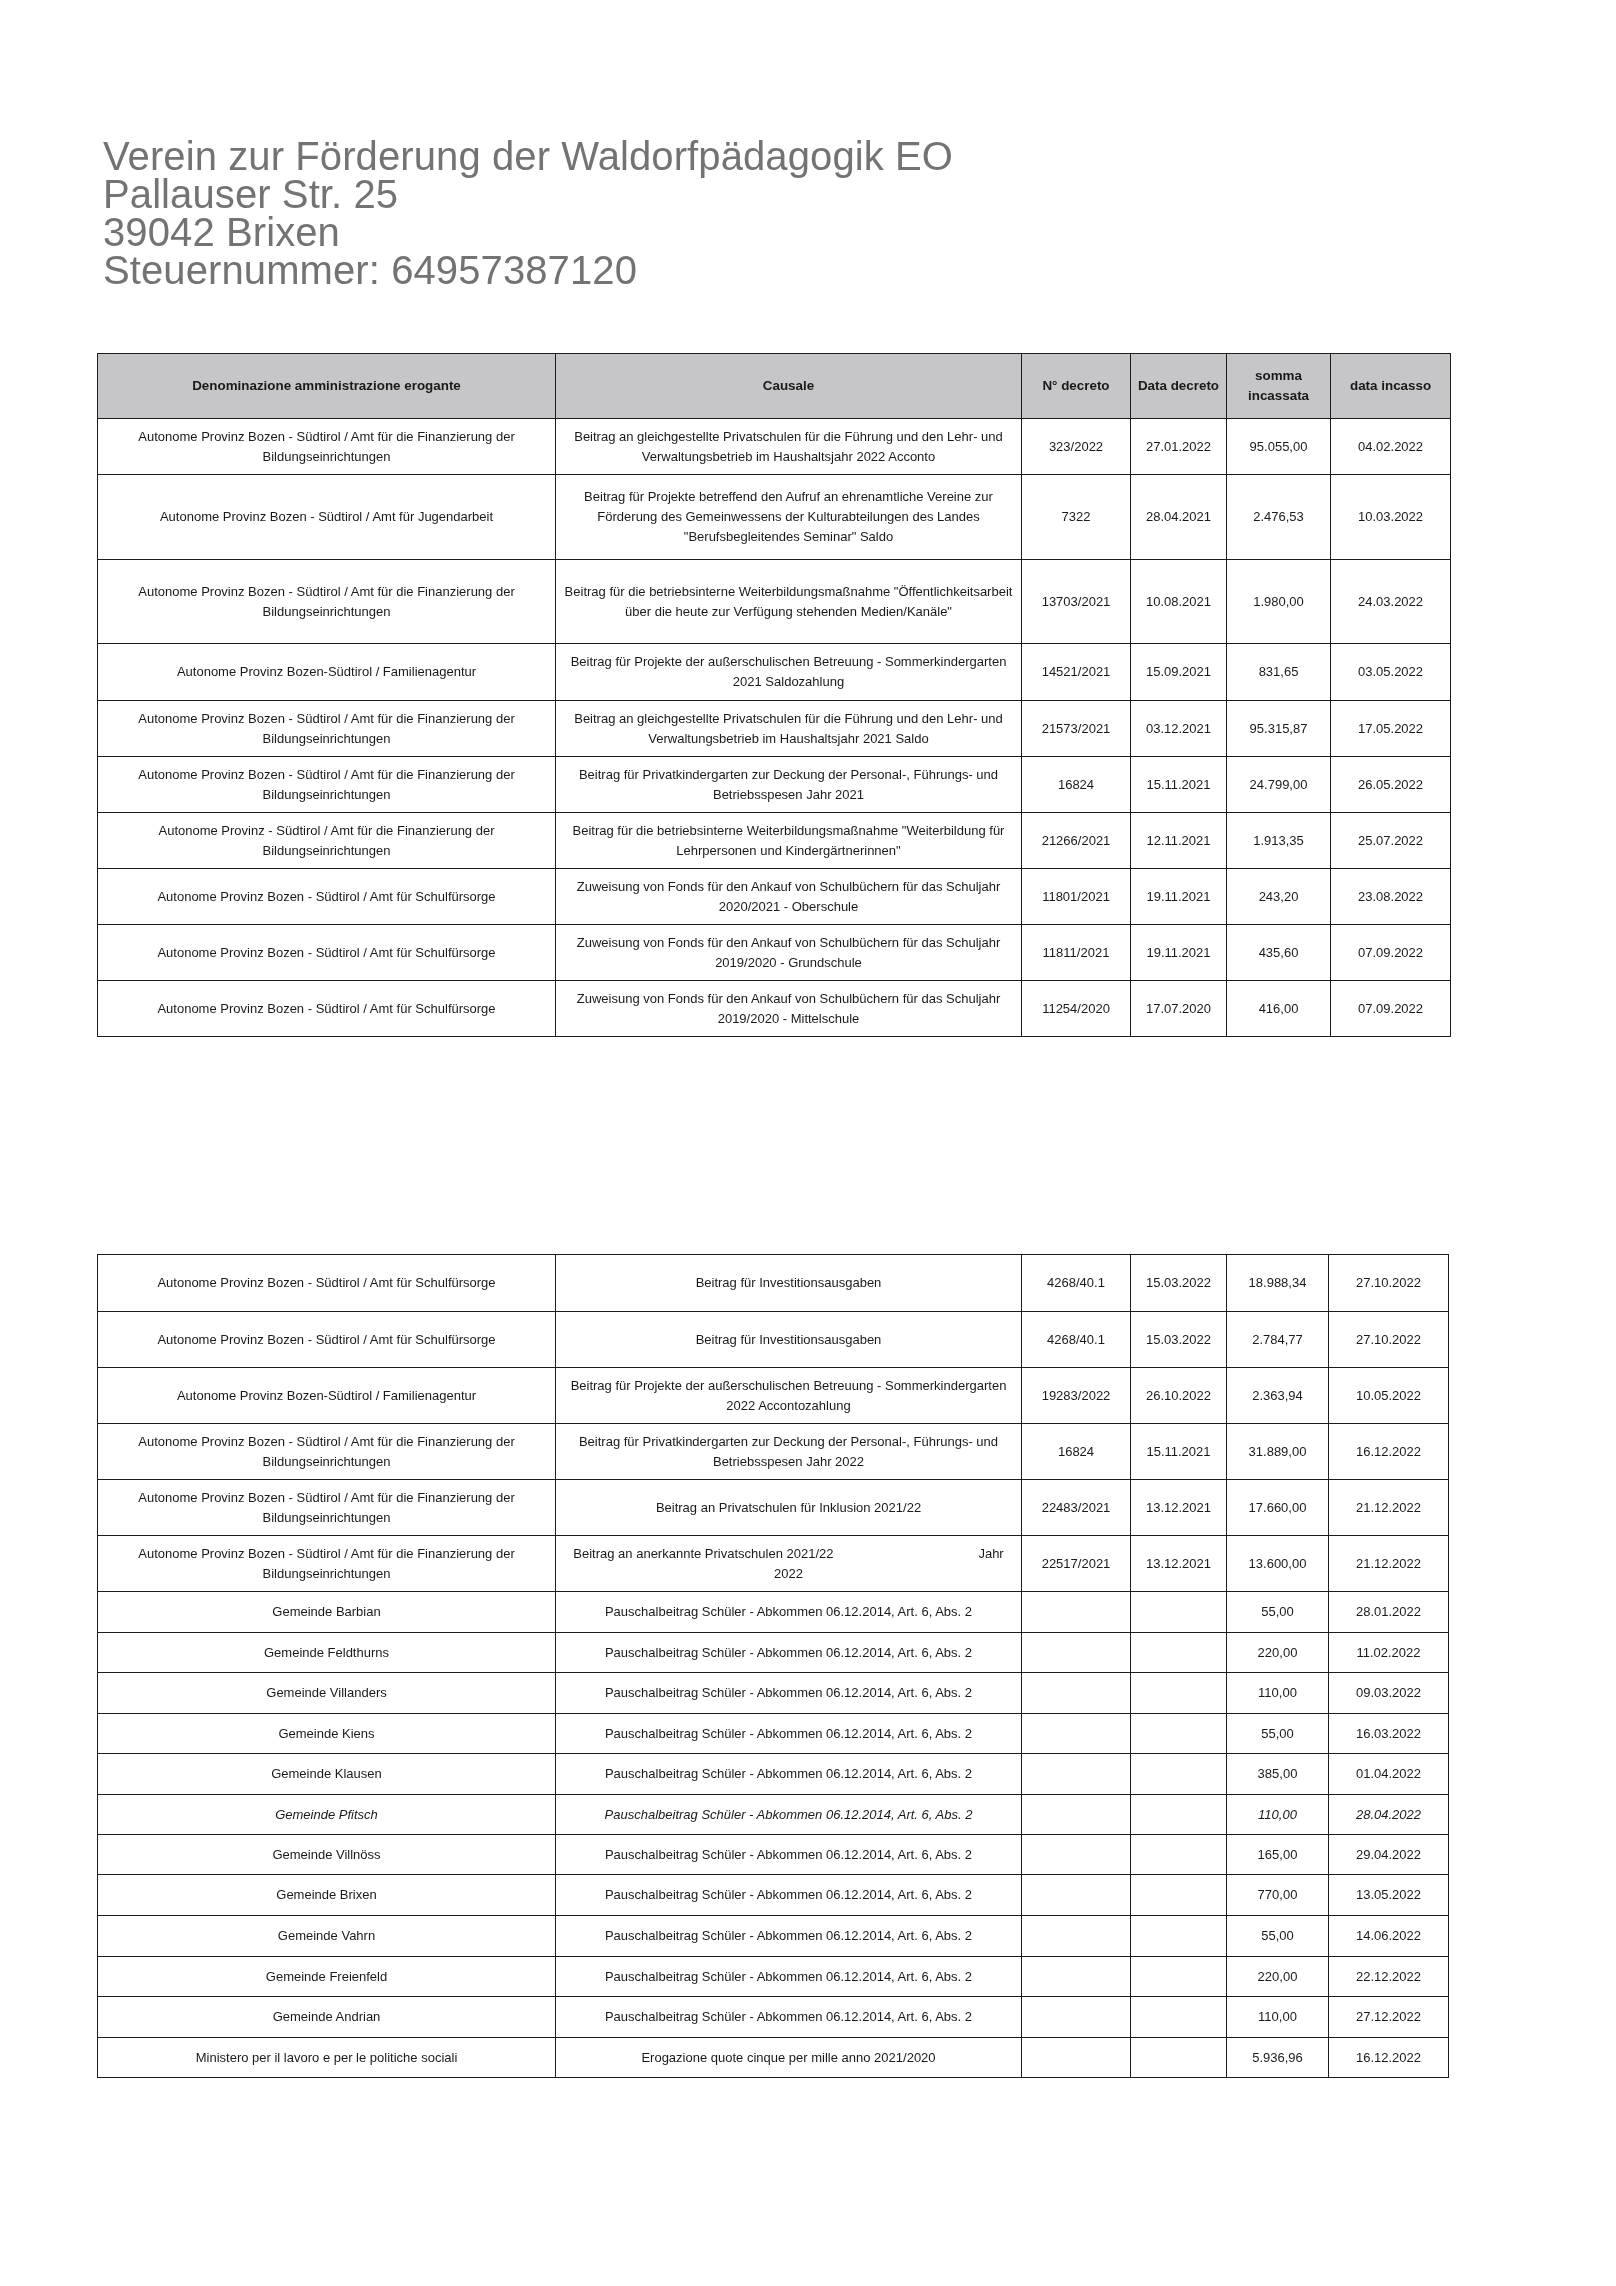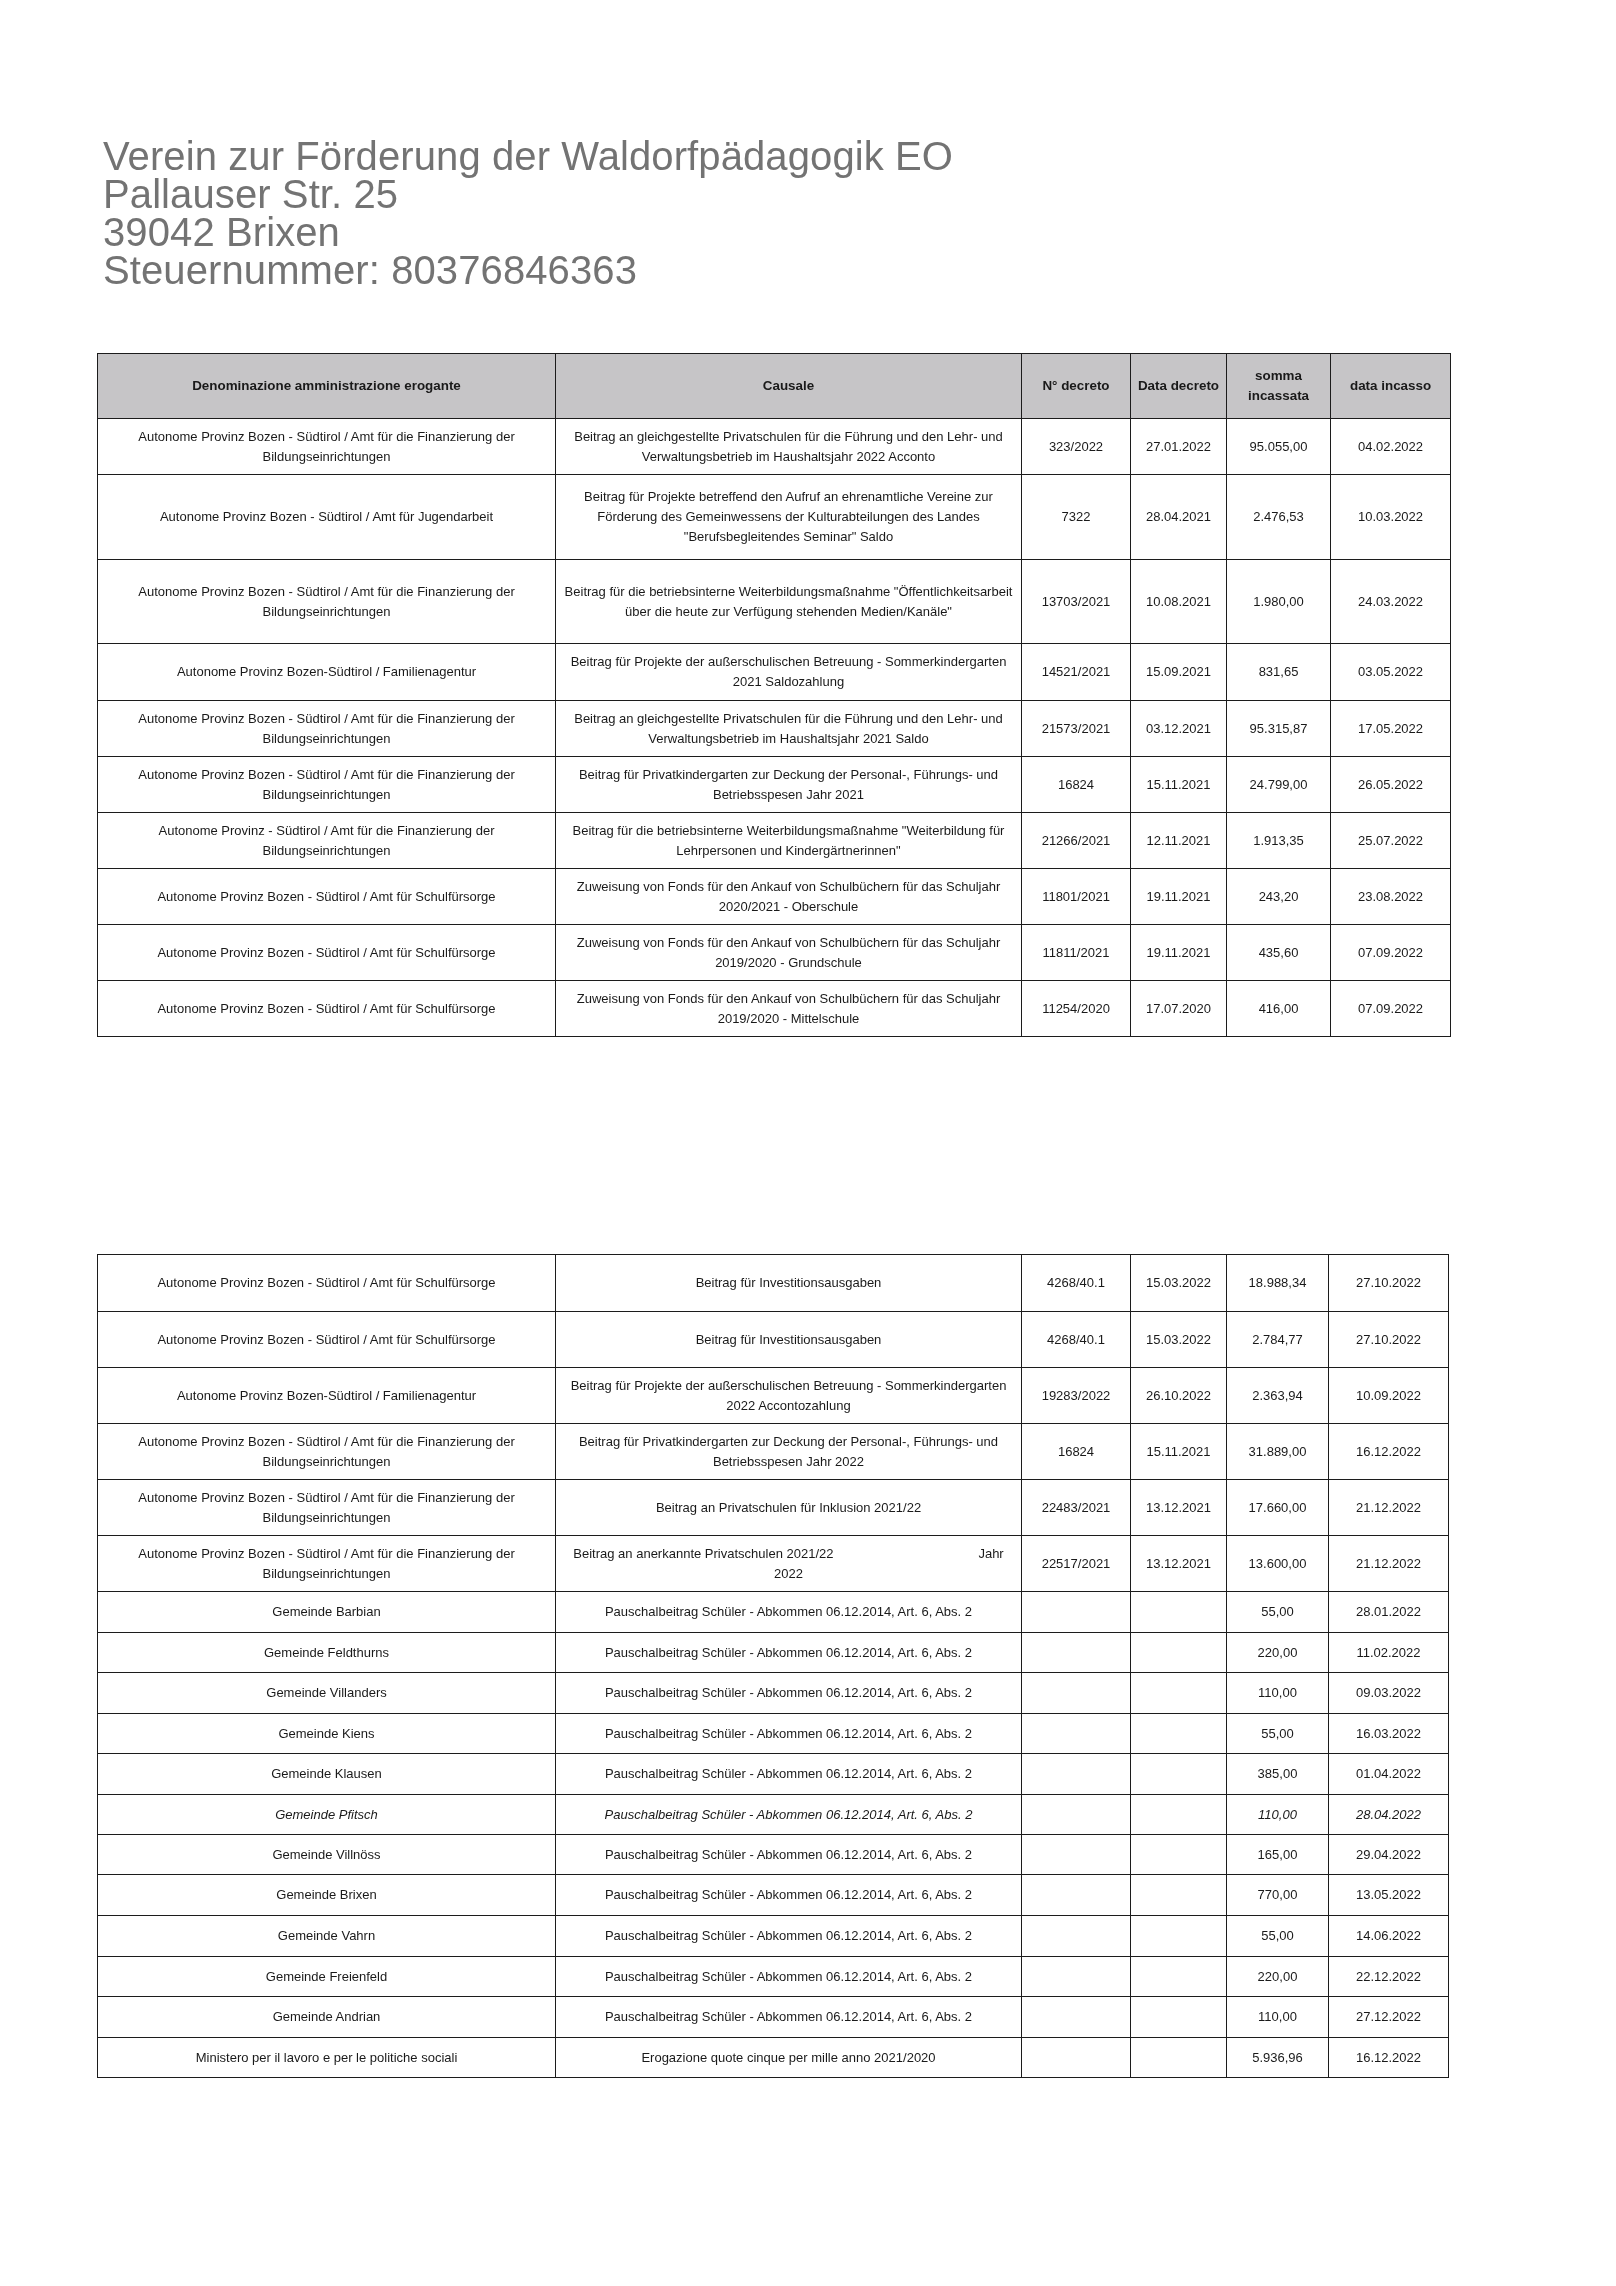--- a/index.html
+++ b/index.html
@@ -18,21 +18,21 @@
   .c4 { width: 96px; } .c5 { width: 102px; } .c6 { width: 120px; }
   .causale-split { display: flex; justify-content: space-between; padding: 0 11.5px; }
 </style>
 </head>
 <body>
 
 <div class="org">
   <div>Verein zur Förderung der Waldorfpädagogik EO</div>
   <div>Pallauser Str. 25</div>
   <div>39042 Brixen</div>
-  <div>Steuernummer: 80376846363</div>
+  <div>Steuernummer: 64957387120</div>
 </div>
 
 <table class="tbl t1" id="table-page1">
   <colgroup>
     <col class="c1">
       <col class="c2">
       <col class="c3">
       <col class="c4">
       <col class="c5">
       <col class="c6">
@@ -156,21 +156,21 @@
     <td>15.03.2022</td>
     <td>2.784,77</td>
     <td>27.10.2022</td>
   </tr>
       <tr style="height: 56px;">
     <td>Autonome Provinz Bozen-Südtirol / Familienagentur</td>
     <td>Beitrag für Projekte der außerschulischen Betreuung - Sommerkindergarten 2022 Accontozahlung</td>
     <td>19283/2022</td>
     <td>26.10.2022</td>
     <td>2.363,94</td>
-    <td>10.09.2022</td>
+    <td>10.05.2022</td>
   </tr>
       <tr style="height: 56px;">
     <td>Autonome Provinz Bozen - Südtirol / Amt für die Finanzierung der Bildungseinrichtungen</td>
     <td>Beitrag für Privatkindergarten zur Deckung der Personal-, Führungs- und Betriebsspesen Jahr 2022</td>
     <td>16824</td>
     <td>15.11.2021</td>
     <td>31.889,00</td>
     <td>16.12.2022</td>
   </tr>
       <tr style="height: 56px;">

